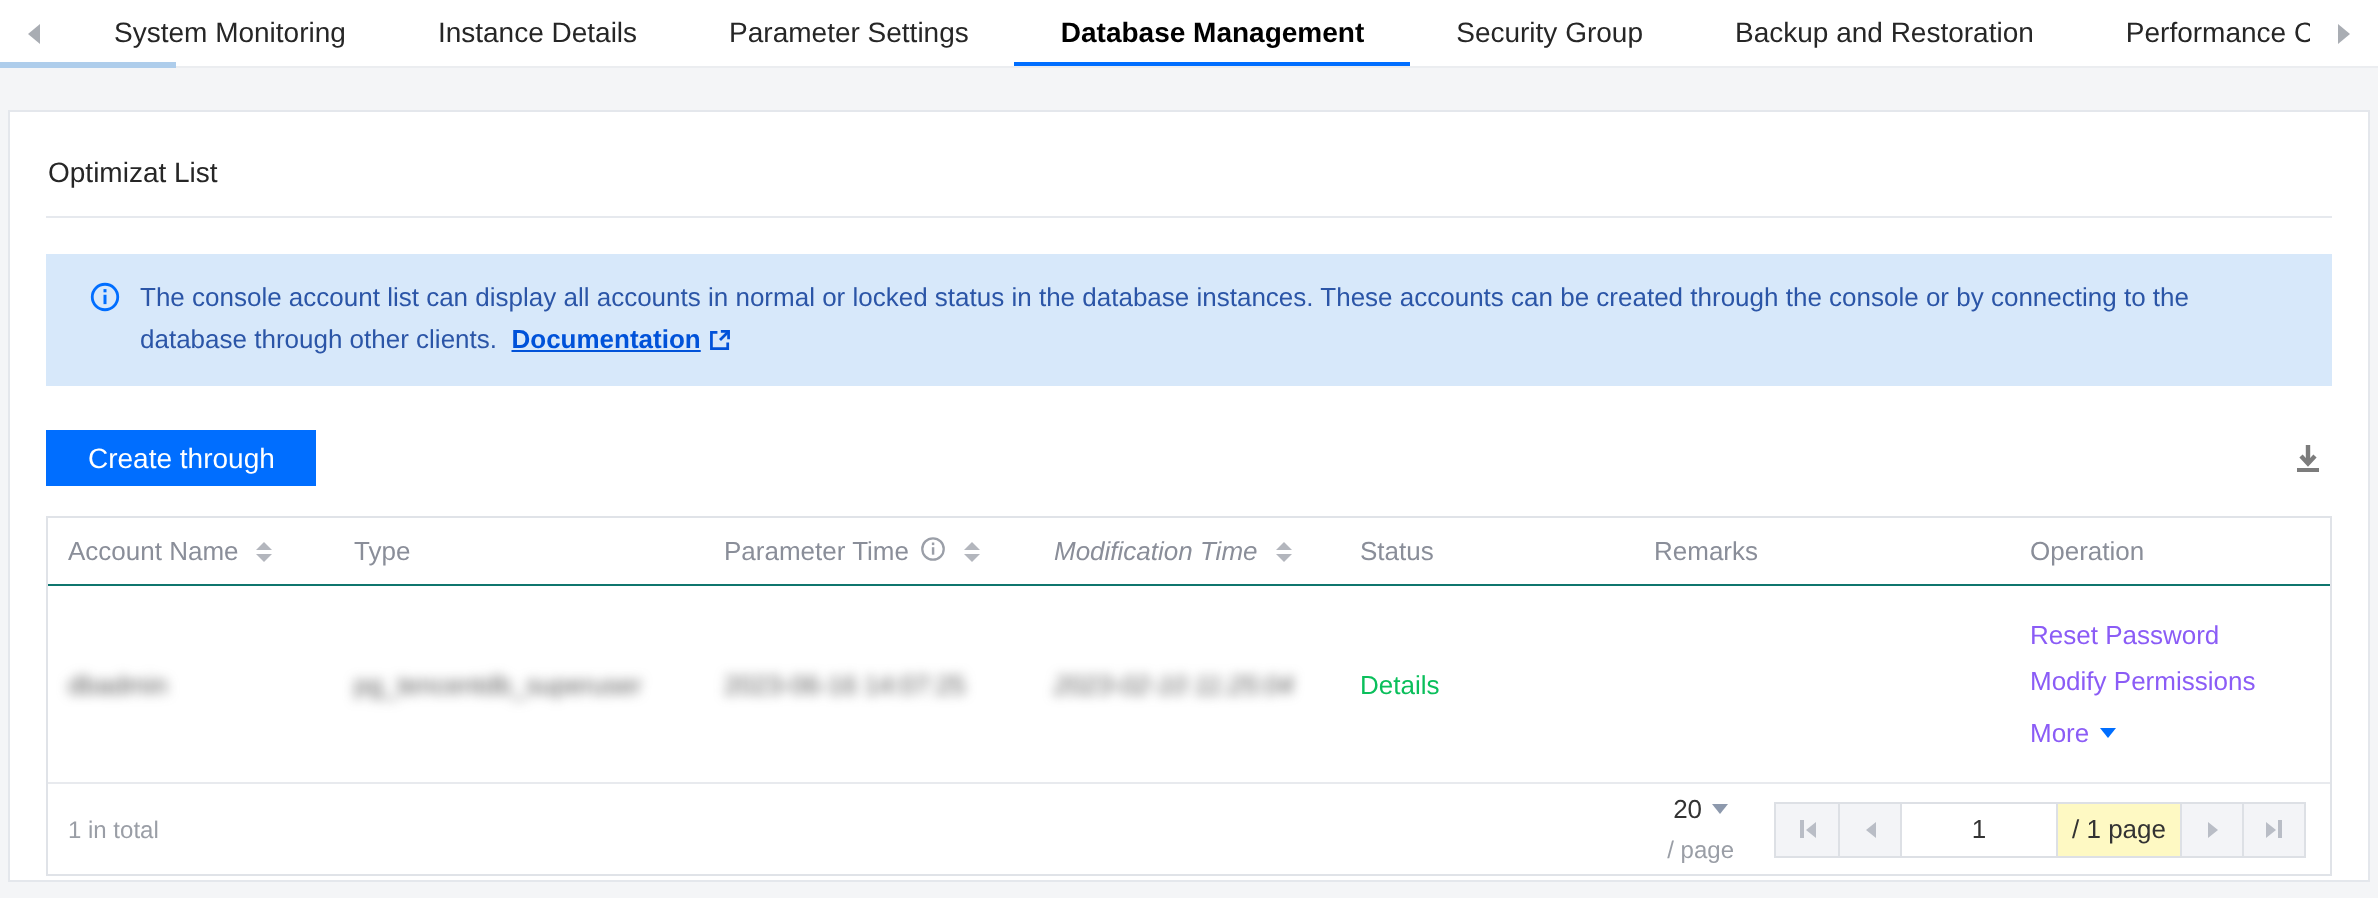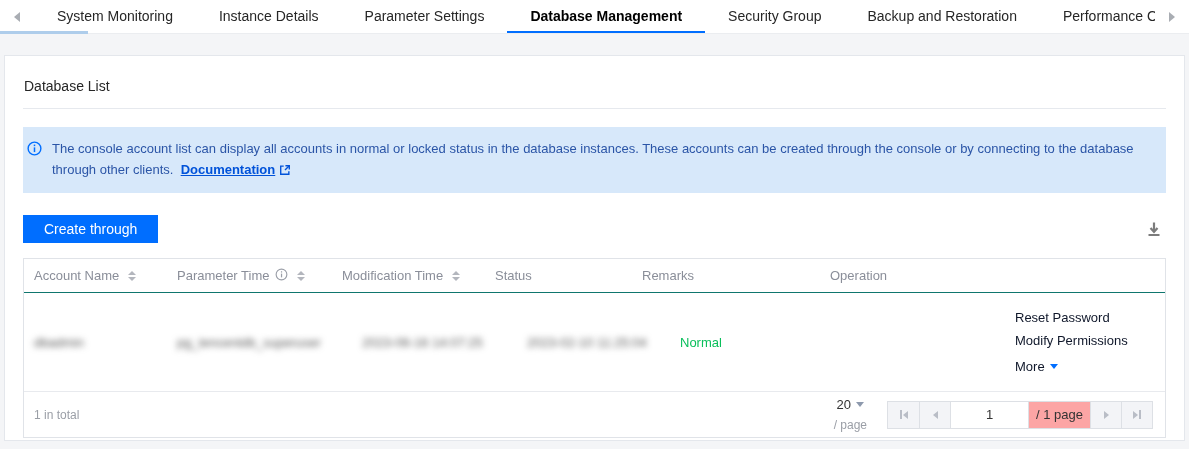--- a/index.html
+++ b/index.html
@@ -23,65 +23,65 @@
   .page { height:415px; padding-top:21px; }
   .card { background:#fff; border:1px solid #e4e7ec; margin:0 4px; height:386px; padding:0 18px; }
 
   
   .subtabs { display:flex; border-bottom:1px solid #e6e9ee; padding-top:14px; }
   .subtab { font-size:14px; color:#262626; margin-right:46px; padding:8px 1px 13px; cursor:pointer;
             border-bottom:2px solid transparent; margin-bottom:-1px; }
   .subtab.active { font-weight:bold; border-bottom-color:#006eff; }
 
   
-  .banner { margin-top:18px; background:#d7e8fa; padding:11px 4px; display:flex; gap:10px;
+  .banner { margin-top:18px; background:#d7e8fa; padding:11px 22px; display:flex; gap:10px;
             font-size:13px; line-height:21px; color:#2b55a7; }
   .banner-icon { flex:0 0 auto; margin-top:3px; }
   .doc-link { color:#0052d9; font-weight:bold; text-decoration:underline; cursor:pointer; }
   .ext-icon { display:inline-block; vertical-align:-2px; margin-left:4px; }
 
   
   .toolbar { margin-top:22px; display:flex; justify-content:space-between; align-items:center; }
   .btn-primary { background:#006eff; color:#fff; border:none; font-size:14px; height:28px;
                  padding:0 21px; cursor:pointer; font-family:inherit; }
   .dl-icon { cursor:pointer; margin-right:4px; display:flex; }
 
   
   .tablebox { margin-top:15px; border:1px solid #e0e3e8; }
   .thead { display:flex; height:34px; align-items:center; color:#8a8e99; font-size:13px;
            border-bottom:1px solid #0f766e; }
   .trow  { display:flex; height:99px; align-items:center; border-bottom:1px solid #e8eaee; font-size:13px; color:#444; }
   .cell { padding-left:10px; display:flex; align-items:center; gap:6px; }
-  .c1{width:143px;} .c2{width:185px;} .c3{width:165px;} .c4{width:153px;}
+  .c1{width:143px;} .c2{width:185px;} .c3{width:165px;} .c4{width:153px;font-style:italic;}
   .c5{width:147px;} .c6{width:188px;} .c7{flex:1;text-align:center;}
   .sort { display:inline-flex; flex-direction:column; gap:2px; margin-left:3px; cursor:pointer; }
   .sort i { width:0; height:0; border-left:4px solid transparent; border-right:4px solid transparent; }
   .sort .up { border-bottom:4px solid #b3b6bd; }
   .sort .dn { border-top:4px solid #b3b6bd; }
   .blur { filter: blur(3px); color:#5a5a5a; user-select:none; }
   .status-normal { color:#0abf5b; }
   .ops { display:flex; flex-direction:column; align-items:flex-start; gap:2px; }
-  .op-link { color:#0f172a; font-size:13px; line-height:21px; cursor:pointer; text-decoration:none; }
+  .op-link { color:#8b5cf6; font-size:13px; line-height:21px; cursor:pointer; text-decoration:none; }
   .more-wrap { display:flex; align-items:center; gap:5px; margin-top:3px; cursor:pointer; }
   .tri.b-dn { border-left:4px solid transparent; border-right:4px solid transparent; border-top:5px solid #006eff; }
 
   
   .tfoot { height:45px; display:flex; align-items:center; justify-content:space-between;
            padding:0 12px 0 10px; font-size:12px; color:#9a9ea6; }
   .foot-right { display:flex; align-items:center; gap:20px; }
   .pagesize { display:flex; align-items:center; gap:6px;flex-direction:column; }
   .pagesize .num { color:#333; font-size:13px; cursor:pointer; display:flex; align-items:center; gap:5px; }
   .tri.g-dn { border-left:4px solid transparent; border-right:4px solid transparent; border-top:5px solid #8d99ad; }
   .pager { display:flex; border:1px solid #dde0e5; height:28px; }
   .pg-btn { width:31px; background:#f3f4f7; display:flex; align-items:center; justify-content:center;
             cursor:pointer; gap:1px; }
   .pg-btn + .pg-btn, .pg-input, .pg-label, .pg-btn.after { border-left:1px solid #dde0e5; }
   .pg-input { width:78px; border-top:none; border-right:none; border-bottom:none; text-align:center;
               font-size:13px; color:#333; background:#fff; font-family:inherit; outline:none; }
-  .pg-label { width:62px; background:#fca5a5; display:flex; align-items:center; justify-content:center;
+  .pg-label { width:62px; background:#fef9c3; display:flex; align-items:center; justify-content:center;
               color:#333; font-size:13px; }
   .pgi { width:0; height:0; }
   .pgi.left  { border-top:4px solid transparent; border-bottom:4px solid transparent; border-right:5px solid #b9bdc6; }
   .pgi.right { border-top:4px solid transparent; border-bottom:4px solid transparent; border-left:5px solid #b9bdc6; }
   .pgi-bar { width:2px; height:9px; background:#b9bdc6; }
 </style>
 </head>
 <body>
 
 <div class="screen">
@@ -102,21 +102,21 @@
     <div class="tab-arrow">
         <i class="tri r-gray"></i>
       </div>
     <div class="tab-scroll-thumb"></div>
   </div>
 
   <div class="page">
     <div class="card">
 
       <div class="subtabs">
-        <div class="subtab">Database List</div>
+        <div class="subtab">Optimizat List</div>
       </div>
 
       <div class="banner">
         <span class="banner-icon">
           <svg width="15" height="15" viewBox="0 0 16 16">
               <circle cx="8" cy="8" r="6.8" fill="none" stroke="#006eff" stroke-width="1.5"></circle>
               <rect x="7.2" y="6.8" width="1.6" height="5" fill="#006eff"></rect>
               <rect x="7.2" y="3.8" width="1.6" height="1.7" fill="#006eff"></rect>
             </svg>
         </span>
@@ -144,20 +144,23 @@
 
       <div class="tablebox">
         <div class="thead">
           <div class="cell c1">
             <span>Account Name</span>
             <span class="sort">
                 <i class="up"></i>
                 <i class="dn"></i>
               </span>
           </div>
+          <div class="cell c2">
+            <span>Type</span>
+          </div>
           <div class="cell c3">
             <span>Parameter Time</span>
             <span>
               <svg width="13" height="13" viewBox="0 0 16 16">
                   <circle cx="8" cy="8" r="6.6" fill="none" stroke="#9b9fa8" stroke-width="1.4"></circle>
                   <rect x="7.3" y="6.9" width="1.5" height="4.6" fill="#9b9fa8"></rect>
                   <rect x="7.3" y="4" width="1.5" height="1.6" fill="#9b9fa8"></rect>
                 </svg>
             </span>
             <span class="sort">
@@ -190,21 +193,21 @@
           <div class="cell c2">
             <span class="blur">pg_tencentdb_superuser</span>
           </div>
           <div class="cell c3">
             <span class="blur">2023-06-16 14:07:25</span>
           </div>
           <div class="cell c4">
             <span class="blur">2023-02-10 11:25:04</span>
           </div>
           <div class="cell c5">
-            <span class="status-normal">Normal</span>
+            <span class="status-normal">Details</span>
           </div>
           <div class="cell c6">
             <span></span>
           </div>
           <div class="cell c7">
             <div class="ops">
               <a class="op-link">Reset Password</a>
               <a class="op-link">Modify Permissions</a>
               <span class="more-wrap">
                 <a class="op-link">More</a>

